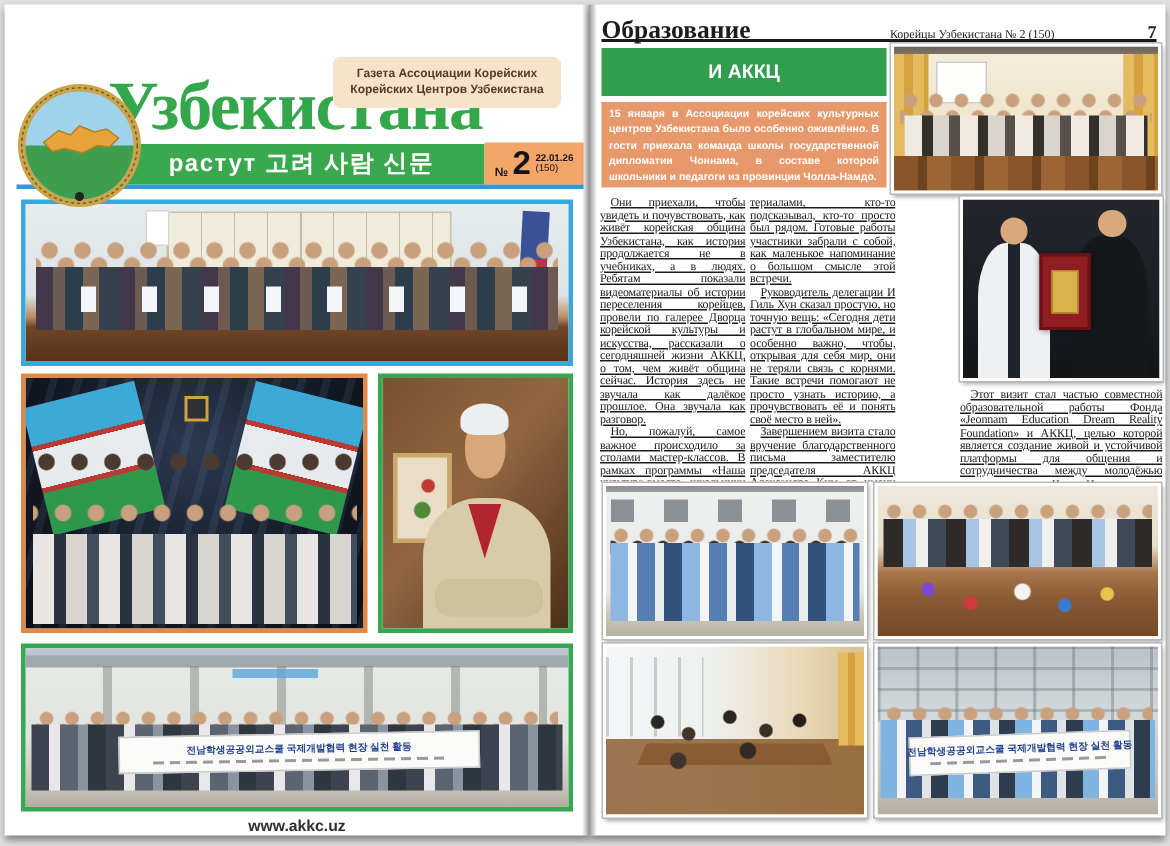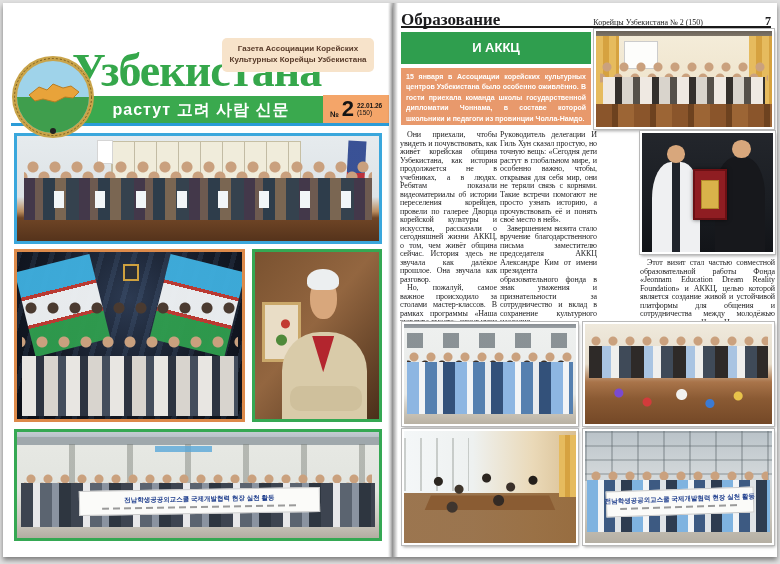--- a/index.html
+++ b/index.html
@@ -83,21 +83,21 @@
   .r-section{font-weight:bold;font-size:17px;}
   .r-issueline{font-size:8px;color:#222;margin-left:31px;}
   .r-pagenum{font-weight:bold;font-size:12px;}
   .r-rule{position:absolute;left:8px;top:23px;width:370px;height:2px;background:#1a1a1a;}
   .title-box{position:absolute;left:8px;top:29px;width:190px;height:32px;background:#2f9e4e;color:#fff;
       font-family:"Liberation Sans",sans-serif;font-weight:bold;font-size:13px;line-height:1.18;
       display:flex;flex-direction:column;align-items:center;justify-content:center;text-align:center;}
   .lead-box{position:absolute;left:8px;top:65px;width:190px;height:57px;background:#e8996c;color:#fff;
       font-family:"Liberation Sans",sans-serif;font-weight:bold;font-size:7px;line-height:10.4px;
       text-align:justify;padding:4px 5px;box-sizing:border-box;}
-  .col{position:absolute;font-size:8px;line-height:8.5px;text-align:justify;overflow:hidden;letter-spacing:-0.1px;}
+  .col{position:absolute;font-size:8px;line-height:8.5px;text-align:justify;overflow:hidden;letter-spacing:-0.1px;text-decoration:underline;}
   .col p{margin:0;text-indent:7px;}
   #col1{left:7px;top:128px;width:97px;height:190px;}
   #col2{left:107px;top:128px;width:97px;height:190px;}
   #col2 p:first-child{text-indent:0;}
   #col3{left:247px;top:256px;width:135px;height:86px;}
   .rphoto{position:absolute;overflow:hidden;border:2px solid #fff;outline:1px solid #b9b9b9;
       box-shadow:1px 2px 3px rgba(0,0,0,.35);box-sizing:border-box;}
   #rp-class{left:201px;top:26px;width:180px;height:100px;
       background:linear-gradient(180deg,#6a6258 0%,#7d7468 5%,#f4ecd9 5%,#efe4cc 60%,#d9c8a8 75%,#8a5c33 100%);}
   .cl-curt{position:absolute;top:5%;width:13%;height:78%;
@@ -168,21 +168,21 @@
   .heads.small{background-image:radial-gradient(circle at 7px 5px,#caa17e 4px,transparent 5px);background-size:17px 10px;height:10px;}
   .heads.small.dark{background-image:radial-gradient(circle at 7px 5px,#3c2f26 4px,transparent 5px);}
 </style>
 </head>
 <body>
 
 <div class="page" id="page-left">
   <div class="m-title2">Узбекистана</div>
   <div class="info-box">
     <span>Газета Ассоциации  Корейских</span>
-    <span>Культурных Корейцы Узбекистана</span>
+    <span>Корейских Центров Узбекистана</span>
   </div>
   <svg class="logo" viewBox="0 0 84 84">
     <circle cx="42" cy="42" r="41" fill="#c9a44a"></circle>
     <circle cx="42" cy="42" r="36" fill="#9fd3ea"></circle>
     <path d="M6,42 a36,36 0 0,0 72,0 z" fill="#3f9e4d"></path>
     <path d="M18,40 l10,-8 8,3 6,-6 10,4 8,-2 8,6 -6,6 -8,-1 -10,5 -12,-3 -8,2 z" fill="#e8a33a" stroke="#b87c22" stroke-width="1"></path>
     <circle cx="42" cy="42" r="38.5" fill="none" stroke="#7a5c1e" stroke-width="1" stroke-dasharray="2 2"></circle>
     <circle cx="42" cy="76" r="3" fill="#222"></circle>
   </svg>
   <div class="green-band">растут 고려 사람 신문</div>
@@ -231,20 +231,21 @@
     <div class="p4-sign"></div>
     <div class="heads small" style="top:40%"></div>
     <div class="heads small offset" style="top:47%"></div>
     <div class="p4-bodies"></div>
     <div class="banner p4-banner">
       <span class="ktext">전남학생공공외교스쿨 국제개발협력 현장 실천 활동</span>
       <span class="subline"></span>
     </div>
   </div>
 
+  <div class="website">www.akkc.uz</div>
 </div>
 
 <div class="page" id="page-right">
   <div class="r-header">
     <span class="r-section">Образование</span>
     <span class="r-issueline">Корейцы Узбекистана № 2 (150)</span>
     <span class="r-pagenum">7</span>
   </div>
   <div class="r-rule"></div>
 
@@ -261,20 +262,21 @@
     <div class="heads small offset" style="top:44%"></div>
     <div class="cl-bodies"></div>
     <div class="cl-desks"></div>
   </div>
 
   <div class="col" id="col1">
       <p>Они приехали, чтобы увидеть и почувствовать, как живёт корейская община Узбекистана, как история продолжается не в учебниках, а в людях. Ребятам показали видеоматериалы об истории переселения корейцев, провели по галерее Дворца корейской культуры и искусства, рассказали о сегодняшней жизни АККЦ, о том, чем живёт община сейчас. История здесь не звучала как далёкое прошлое. Она звучала как разговор.</p>
       <p>Но, пожалуй, самое важное происходило за столами мастер-классов. В рамках программы «Наша культура вместе» школьники делали традиционные поделки и открытки из ханчжи. Рядом с ними участники Молодёжного центра «Shinsedae». Кто-то помогал с ма-</p>
     </div>
   <div class="col" id="col2">
+      <p>териалами, кто-то подсказывал, кто-то просто был рядом. Готовые работы участники забрали с собой, как маленькое напоминание о большом смысле этой встречи.</p>
       <p>Руководитель делегации И Гиль Хун сказал простую, но точную вещь: «Сегодня дети растут в глобальном мире, и особенно важно, чтобы, открывая для себя мир, они не теряли связь с корнями. Такие встречи помогают не просто узнать историю, а прочувствовать её и понять своё место в ней».</p>
       <p>Завершением визита стало вручение благодарственного письма заместителю председателя АККЦ Александре Ким от имени президента образовательного фонда в знак уважения и признательности за сотрудничество и вклад в сохранение культурного наследия.</p>
     </div>
 
   <div class="rphoto" id="rp-cert">
     <div class="ct-fig ct-l"></div>
     <div class="ct-fig ct-r"></div>
     <div class="ct-head l"></div>
     <div class="ct-head r"></div>
     <div class="ct-cert"></div>

